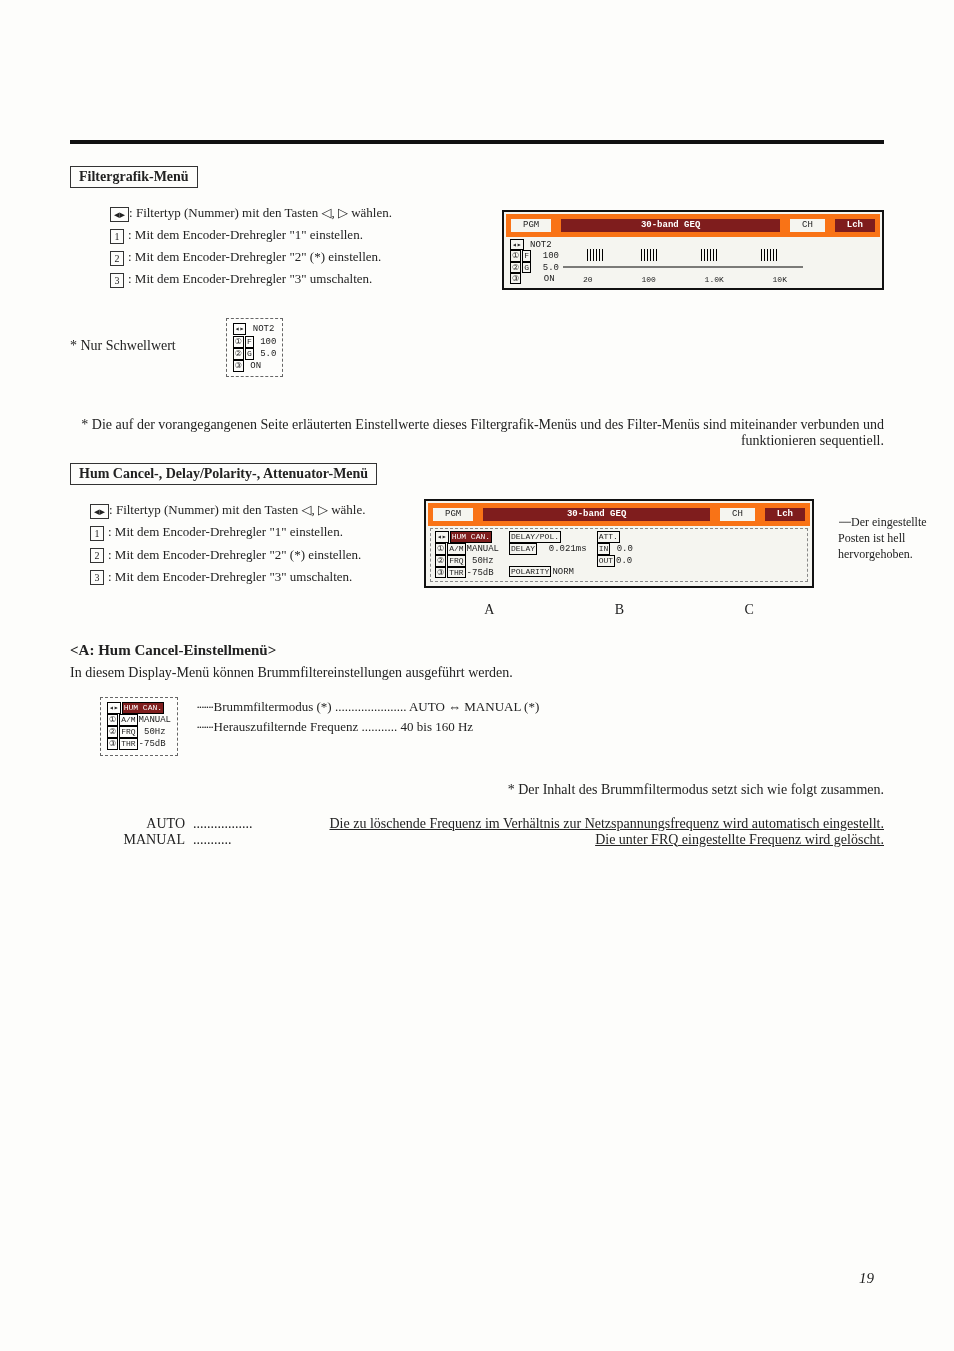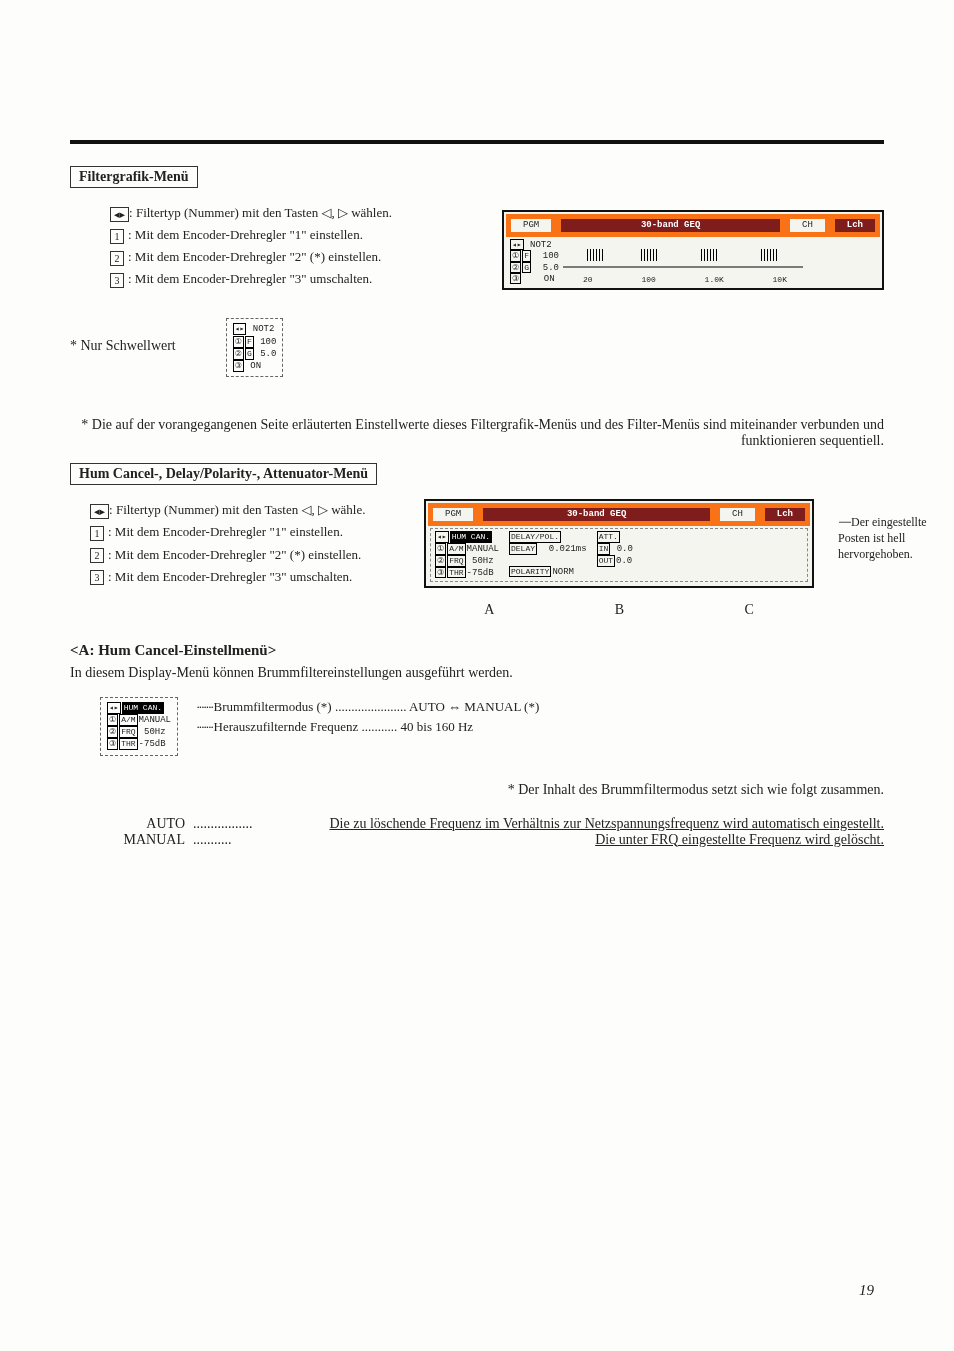--- a/index.html
+++ b/index.html
@@ -98,35 +98,35 @@
     margin: 24px 0 6px 0;
   }
   .dotted-row { white-space: pre; }
   .side-note {
     font-size: 12px;
     line-height: 1.3;
   }
   .page-num {
     position: absolute;
     right: 80px;
-    bottom: 52px;
+    bottom: 64px;
     font-style: italic;
     font-size: 15px;
   }
   .mini-lcd {
     display: inline-block;
     border: 1px dashed #666;
     font-family: "Courier New", monospace;
     font-size: 9px;
     padding: 4px 6px;
     line-height: 1.25;
     vertical-align: top;
   }
   .chip { display: inline-block; border: 1px solid #000; font-size: 8px; padding: 0 1px; margin-right: 1px; }
-  .chipi { display: inline-block; border: 1px solid #000; background:#000000; color:#fff; font-size: 8px; padding: 0 1px; margin-right: 1px; }
+  .chipi { display: inline-block; border: 1px solid #000; background:#7f1d1d; color:#fff; font-size: 8px; padding: 0 1px; margin-right: 1px; }
   .bars {
     display: inline-block;
     width: 240px; height: 38px;
     vertical-align: top;
     position: relative;
   }
   .bars svg { width: 100%; height: 100%; }
 </style>
 </head>
 <body>

